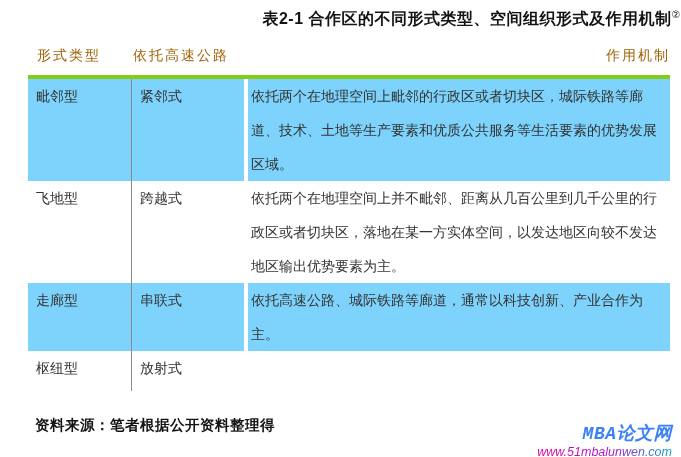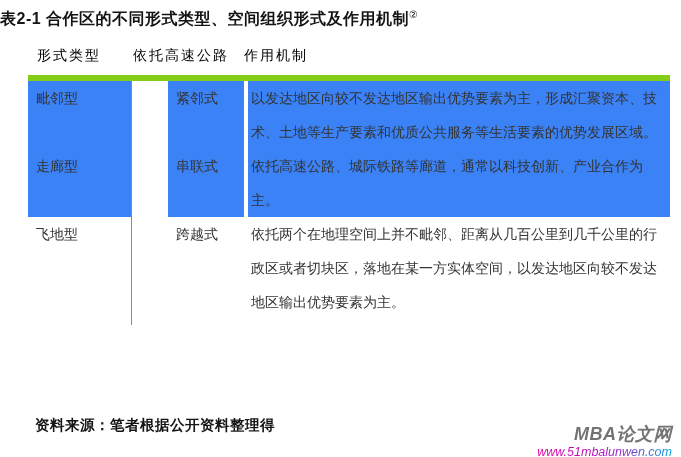--- a/index.html
+++ b/index.html
@@ -4,56 +4,56 @@
 <style>
   html,body { margin:0; padding:0; }
   body {
     width:681px; height:457px; background:#ffffff; overflow:hidden;
     font-family:"Liberation Sans","DejaVu Sans",sans-serif;
     -webkit-font-smoothing:antialiased;
   }
   .page { position:relative; width:681px; height:457px; background:#fff; }
 
   .title {
-    margin-top:9px; text-align:left;
+    margin-top:9px; text-align:right;
     font-size:16px; font-weight:700; color:#141414; letter-spacing:0.5px;
   }
   .title sup { font-size:10px; font-weight:400; }
 
   .table { margin:11px 11px 0 28px; width:642px; }
 
   .thead {
     display:grid; grid-template-columns:104px 112px 1fr;
     align-items:end;
     padding:6px 0 10px 0;
-    border-bottom:6px solid #84cc16;
-    font-size:14px; color:#000000; letter-spacing:2px;
+    border-bottom:4px solid #84cc16;
+    font-size:14px; color:#a16207; letter-spacing:2px;
   }
   .th1 { padding-left:9px; }
   .th2 { padding-left:1px; }
-  .th3 { text-align:left; }
+  .th3 { text-align:right; }
 
   .row {
     display:grid; grid-template-columns:104px 112px 1fr;
     font-size:14px; line-height:34px; color:#333333;
   }
   .row .c1 { padding-left:8px; border-right:1px solid #8a8a8a; }
-  .row .c2 { padding-left:8px;margin-left:36px; }
+  .row .c2 { padding-left:8px; }
   .row .c3 { padding:0 13px 0 3px; border-left:4px solid #ffffff; }
-  .row.gray .c1, .row.gray .c2, .row.gray .c3 { background:#3b82f6; }
+  .row.gray .c1, .row.gray .c2, .row.gray .c3 { background:#7dd3fc; }
   .row.spacer { height:6px; }
   .row.spacer .c1 { padding:0; }
 
   .footer {
     position:absolute; left:35px; top:407px;
     font-size:14.5px; font-weight:700; color:#141414; letter-spacing:0.5px;
   }
 
   .brand { position:absolute; right:9px; top:415px; text-align:right; font-style:italic; line-height:1.15; }
-  .brand-name { font-size:18px; font-weight:700; color:#737373; letter-spacing:0.5px; }
+  .brand-name { font-size:18px; font-weight:700; color:#3b82f6; letter-spacing:0.5px;font-family:Liberation Mono, monospace; }
   .brand-url {
     font-size:12.5px; font-weight:400;
     background:linear-gradient(90deg,#e6009e 0%, #a617c8 55%, #00a6d6 100%);
     -webkit-background-clip:text; background-clip:text; color:transparent;
     cursor:pointer;
   }
 </style>
 </head>
 <body>
 
@@ -67,36 +67,38 @@
 
     <div class="thead">
       <div class="th1">形式类型</div>
       <div class="th2">依托高速公路</div>
       <div class="th3">作用机制</div>
     </div>
 
     <div class="row gray">
       <div class="c1">毗邻型</div>
       <div class="c2">紧邻式</div>
-      <div class="c3">以发达地区向较不发达地区输出优势要素为主，形成汇聚资本、技术、土地等生产要素和优质公共服务等生活要素的优势发展区域。</div>
+      <div class="c3">依托两个在地理空间上毗邻的行政区或者切块区，城际铁路等廊道、技术、土地等生产要素和优质公共服务等生活要素的优势发展区域。</div>
+    </div>
+
+    <div class="row">
+      <div class="c1">飞地型</div>
+      <div class="c2">跨越式</div>
+      <div class="c3">依托两个在地理空间上并不毗邻、距离从几百公里到几千公里的行政区或者切块区，落地在某一方实体空间，以发达地区向较不发达地区输出优势要素为主。</div>
     </div>
 
     <div class="row gray">
       <div class="c1">走廊型</div>
       <div class="c2">串联式</div>
       <div class="c3">依托高速公路、城际铁路等廊道，通常以科技创新、产业合作为主。</div>
     </div>
 
     <div class="row">
-      <div class="c1">飞地型</div>
-      <div class="c2">跨越式</div>
-      <div class="c3">依托两个在地理空间上并不毗邻、距离从几百公里到几千公里的行政区或者切块区，落地在某一方实体空间，以发达地区向较不发达地区输出优势要素为主。</div>
-    </div>
-
-    <div class="row">
+      <div class="c1">枢纽型</div>
+      <div class="c2">放射式</div>
     </div>
 
     <div class="row spacer">
       <div class="c1"></div>
       <div class="c2"></div>
       <div class="c3"></div>
     </div>
 
   </div>
 

